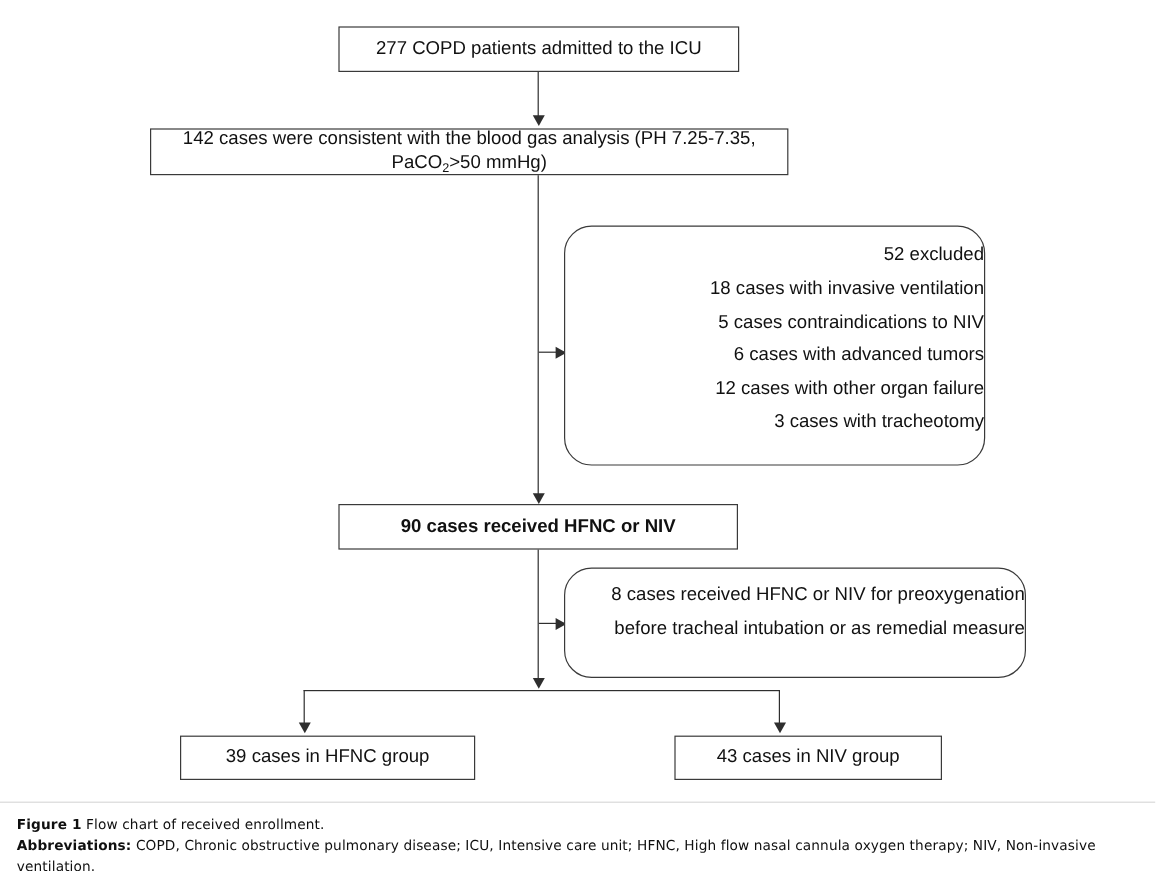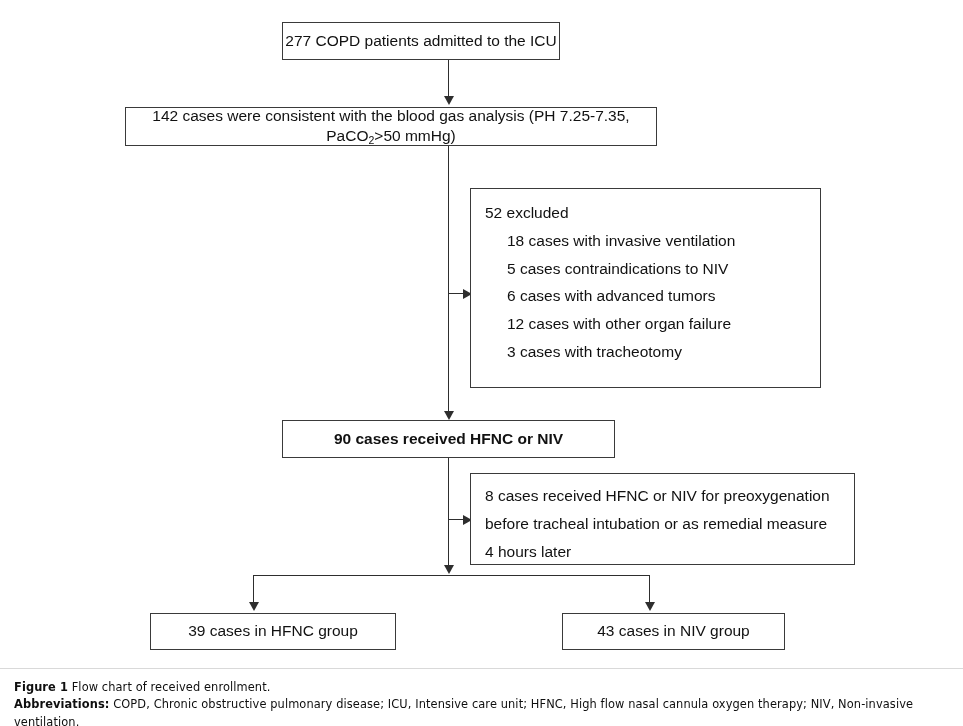--- a/index.html
+++ b/index.html
@@ -29,21 +29,22 @@
   }
   .fbox.center {
     display: flex;
     align-items: center;
     justify-content: center;
     text-align: center;
   }
   .fbox.left {
     display: block;
     padding: 14px 0 0 14px;
-    text-align: left;
+    text-align: right;
+    border-radius: 23px;
   }
   .fbox .line {
     white-space: nowrap;
   }
   .fbox .indent {
     padding-left: 22px;
   }
   .fbox .ln-sp {
     height: 7px;
   }
@@ -97,21 +98,21 @@
     left: 0; right: 0;
     height: 0;
     border-top: 1px solid #d9d9d9;
   }
 </style>
 </head>
 <body>
 
 <div id="page">
 
-  <div class="fbox center" style="left:282px; top:22px; width:278px; height:38px;text-align:center;">
+  <div class="fbox center" style="left:282px; top:22px; width:334px; height:38px;text-align:center;">
     <span>277 COPD patients admitted to the ICU</span>
   </div>
 
   <div class="vline" style="left:448px; top:60px; height:38px;"></div>
   <div class="arrow-down" style="left:443.5px; top:96px;"></div>
 
   <div class="fbox center" style="left:125px; top:107px; width:532px; height:39px;">
     <span><span>142 cases were consistent with the blood gas analysis (PH 7.25-7.35, PaCO</span><sub>2</sub><span>&gt;50 mmHg)</span></span>
   </div>
 
@@ -144,21 +145,20 @@
   <div class="arrow-down" style="left:443.5px; top:565px;"></div>
 
   <div class="hline" style="left:449px; top:519px; width:21px;"></div>
   <div class="arrow-right" style="left:463px; top:514.5px;"></div>
 
   <div class="fbox left" style="left:470px; top:473px; width:385px; height:92px; padding-top:12px;">
     <div class="line">8 cases received HFNC or NIV for preoxygenation</div>
     <div class="ln-sp"></div>
     <div class="line">before tracheal intubation or as remedial measure</div>
     <div class="ln-sp"></div>
-    <div class="line">4 hours later</div>
   </div>
 
   <div class="hline" style="left:253px; top:575px; width:397px;"></div>
   <div class="vline" style="left:253px; top:575px; height:30px;"></div>
   <div class="arrow-down" style="left:248.5px; top:602px;"></div>
   <div class="vline" style="left:649px; top:575px; height:30px;"></div>
   <div class="arrow-down" style="left:644.5px; top:602px;"></div>
 
   <div class="fbox center" style="left:150px; top:613px; width:246px; height:37px;">
     <span>39 cases in HFNC group</span>

